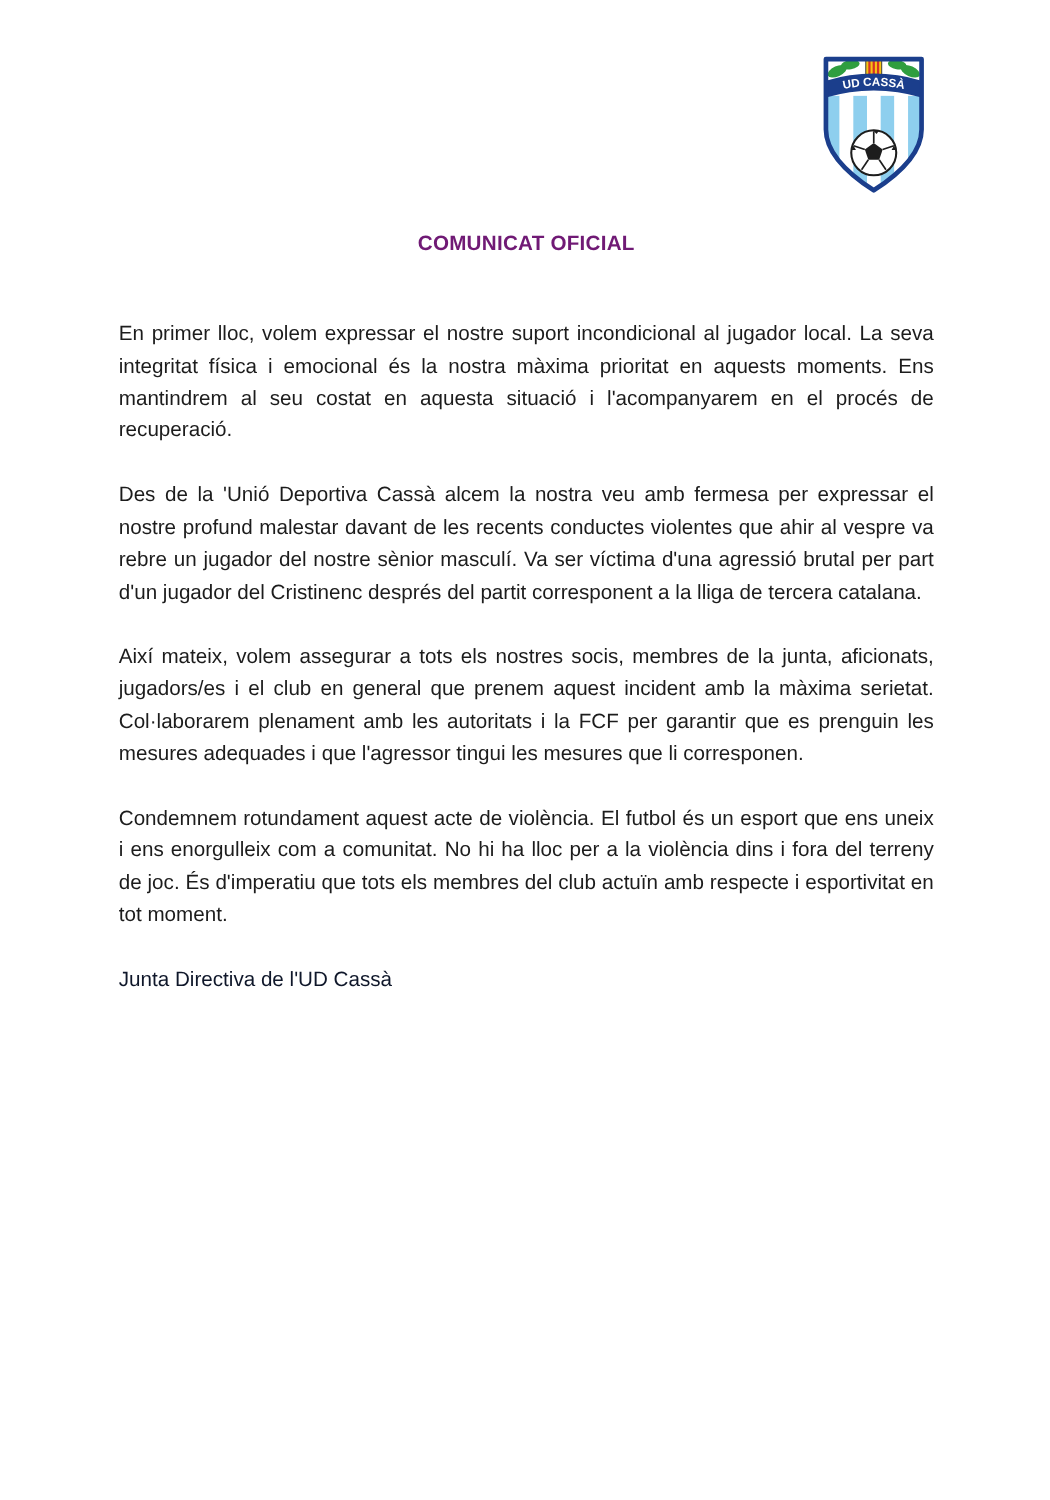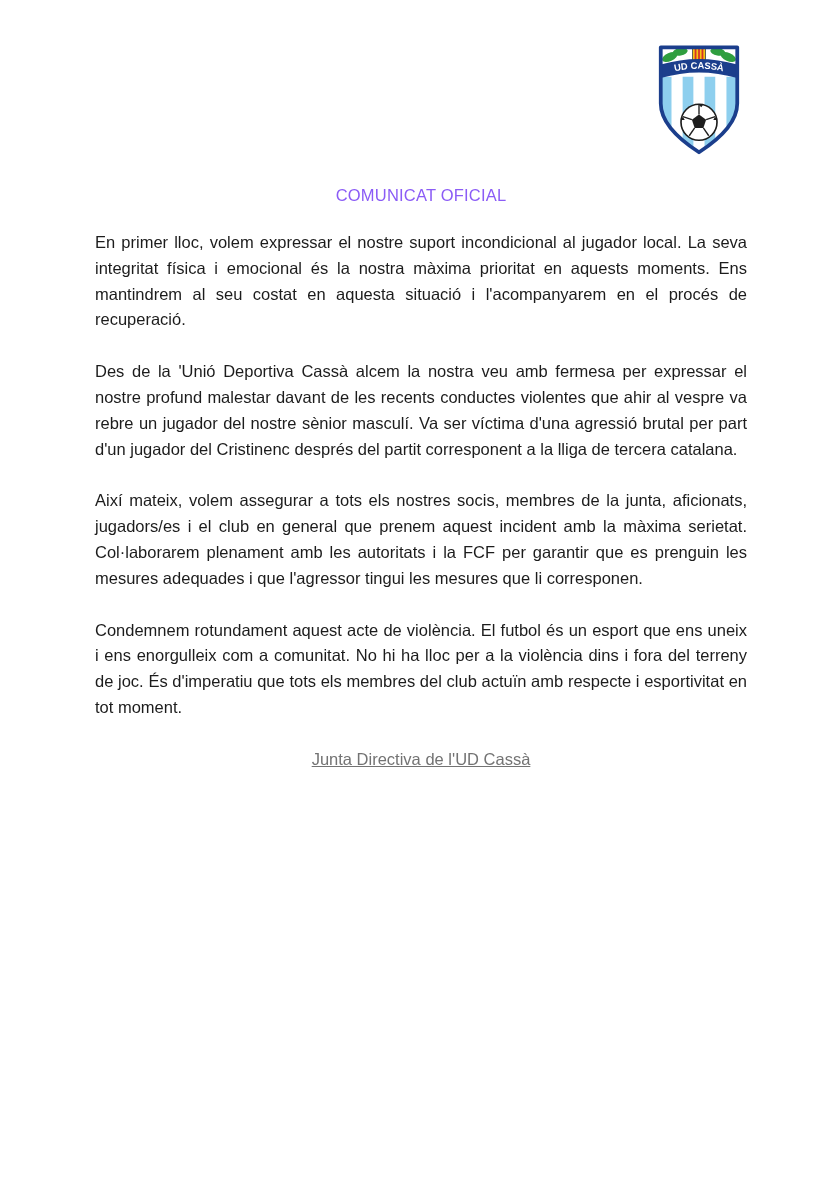--- a/index.html
+++ b/index.html
@@ -28,41 +28,40 @@
     height: 100%;
     display: block;
   }
   .content {
     position: absolute;
     top: 186px;
     left: 95px;
     width: 652px;
   }
   .doc-title {
-    margin: 0 0 25px 0;
+    margin: 0 0 50px 0;
     text-align: center;
     font-size: 16.5px;
-    font-weight: normal;
+    font-weight: bold;
     letter-spacing: 0.2px;
-    color: #8b5cf6;
+    color: #701a75;
   }
   .doc-par {
     margin: 0 0 26px 0;
     font-size: 16.5px;
     line-height: 25.8px;
     text-align: justify;
     color: #1c1c1c;
   }
   .doc-signature {
     margin: 0;
     font-size: 16.5px;
     line-height: 25.8px;
-    text-align: center;
-    color: #737373;
-    text-decoration: underline;
+    text-align: left;
+    color: #0f172a;
   }
 </style>
 </head>
 <body>
 
 <div class="page">
 
   <div class="crest-wrap">
     <svg viewBox="0 0 120 152" aria-hidden="true">
       <defs>

